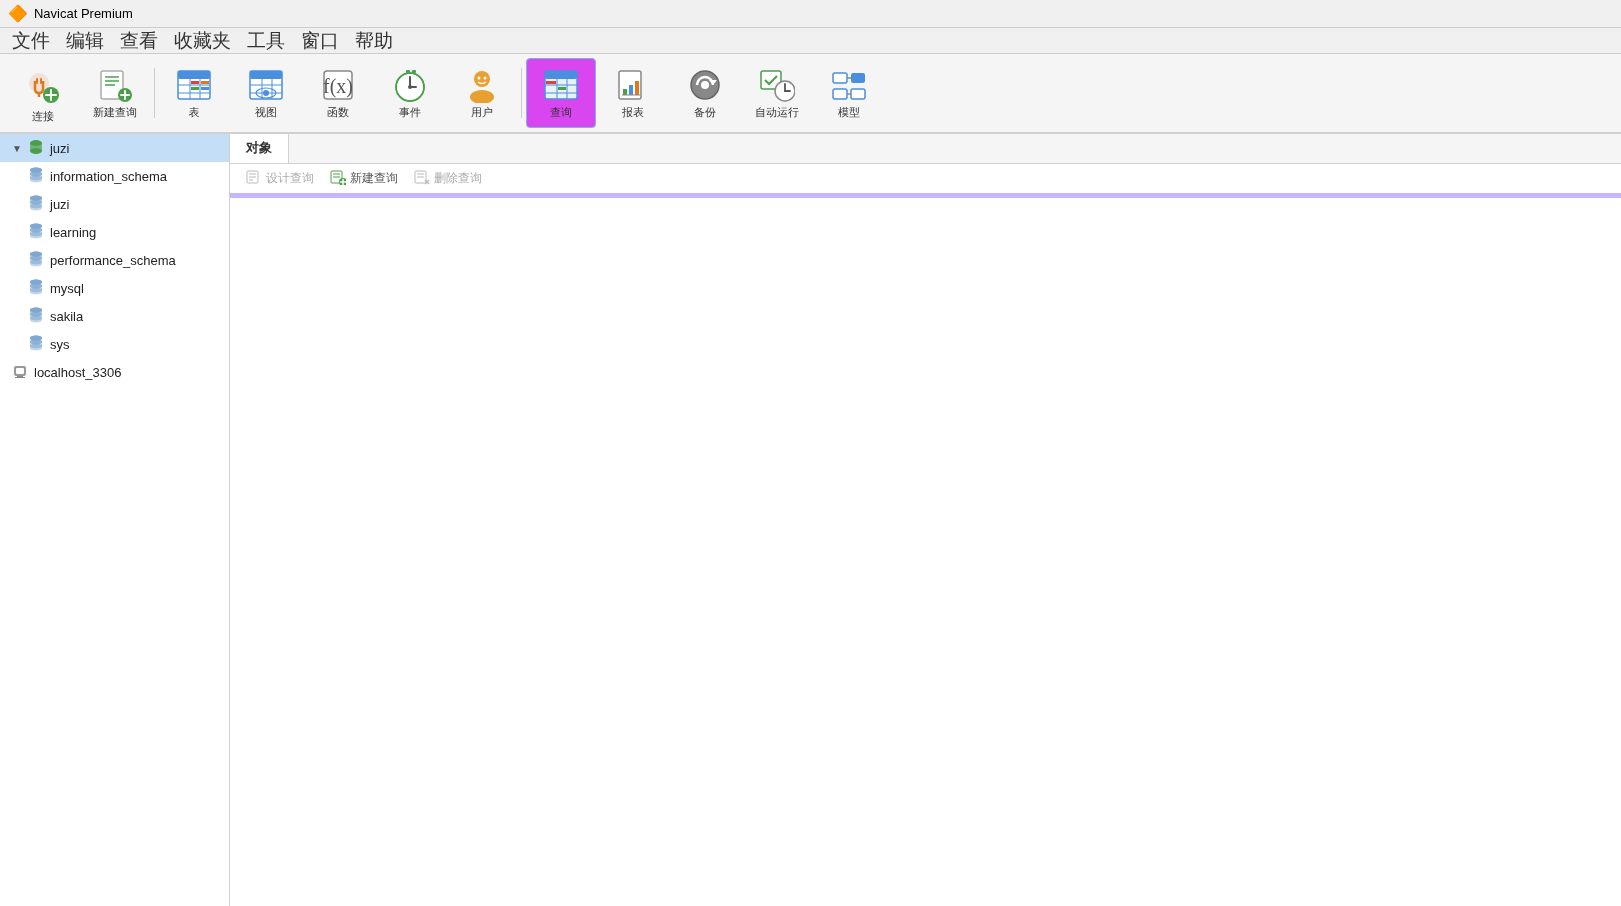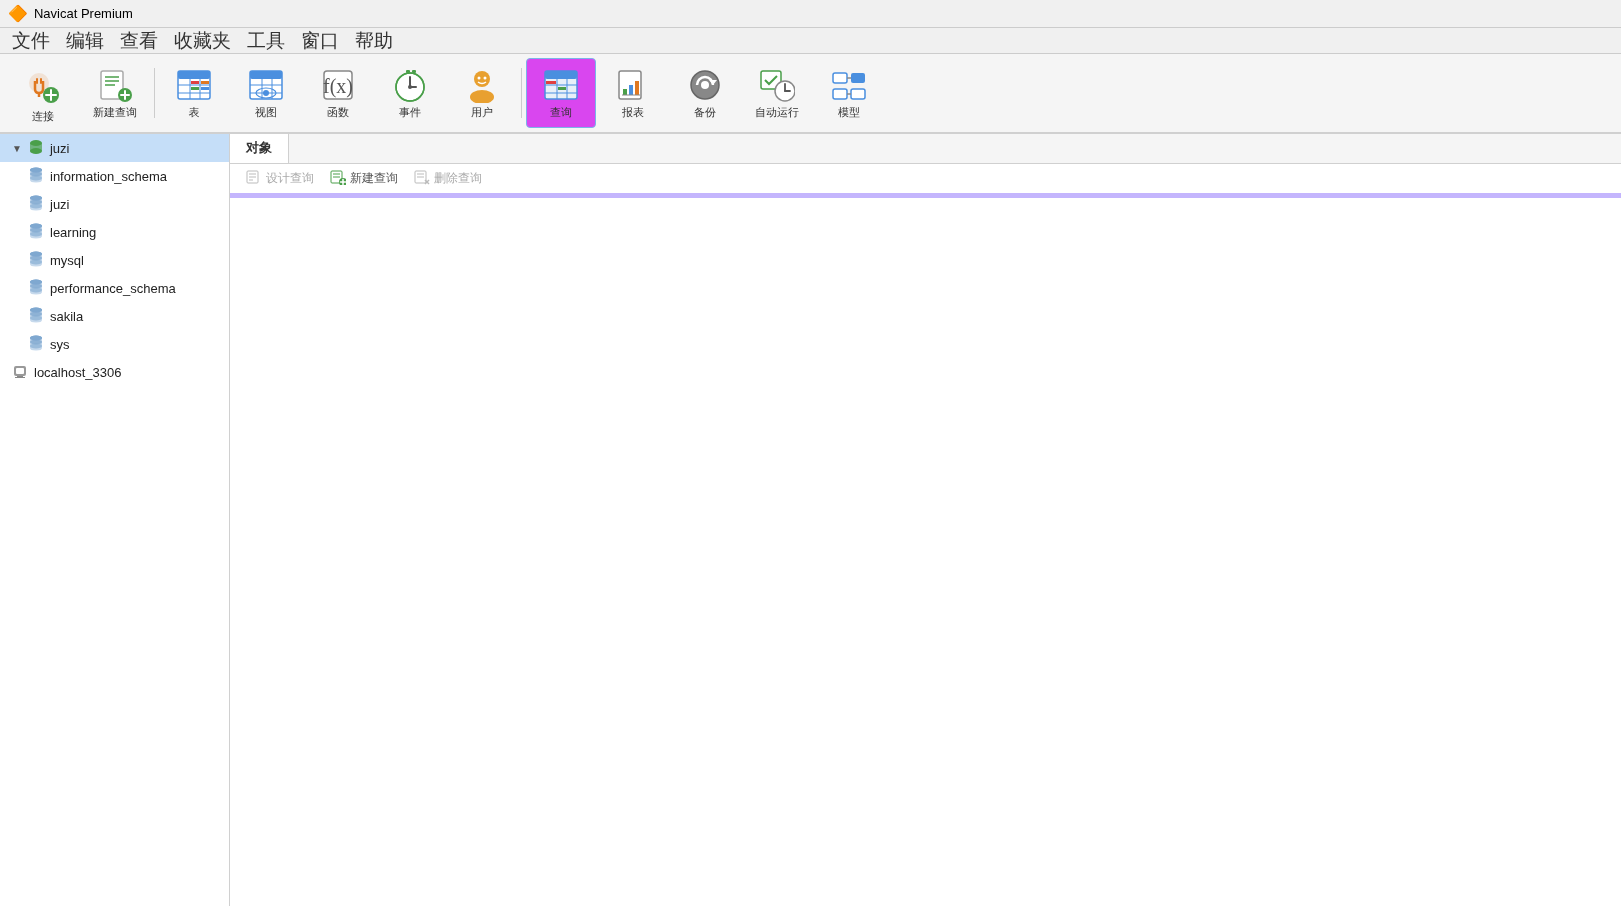--- a/index.html
+++ b/index.html
@@ -418,34 +418,34 @@
     <div class="sidebar-item level1">
       <span>
         <svg width="16" height="16" viewBox="0 0 16 16">
           <ellipse cx="8" cy="3" rx="6" ry="2.5" fill="#7fa8d0"></ellipse>
           <path d="M2 3 L2 13 Q2 15.5 8 15.5 Q14 15.5 14 13 L14 3" fill="#a0c0e0" opacity="0.6"></path>
           <ellipse cx="8" cy="3" rx="6" ry="2.5" fill="#7fa8d0"></ellipse>
           <ellipse cx="8" cy="7" rx="6" ry="2.5" fill="#7fa8d0" opacity="0.8"></ellipse>
           <ellipse cx="8" cy="11" rx="6" ry="2.5" fill="#7fa8d0" opacity="0.6"></ellipse>
         </svg>
       </span>
+      <span style="overflow:hidden; text-overflow:ellipsis; white-space:nowrap; max-width:160px;">performance_schema</span>
+    </div>
+
+    <div class="sidebar-item level1">
+      <span>
+        <svg width="16" height="16" viewBox="0 0 16 16">
+          <ellipse cx="8" cy="3" rx="6" ry="2.5" fill="#7fa8d0"></ellipse>
+          <path d="M2 3 L2 13 Q2 15.5 8 15.5 Q14 15.5 14 13 L14 3" fill="#a0c0e0" opacity="0.6"></path>
+          <ellipse cx="8" cy="3" rx="6" ry="2.5" fill="#7fa8d0"></ellipse>
+          <ellipse cx="8" cy="7" rx="6" ry="2.5" fill="#7fa8d0" opacity="0.8"></ellipse>
+          <ellipse cx="8" cy="11" rx="6" ry="2.5" fill="#7fa8d0" opacity="0.6"></ellipse>
+        </svg>
+      </span>
       <span>mysql</span>
-    </div>
-
-    <div class="sidebar-item level1">
-      <span>
-        <svg width="16" height="16" viewBox="0 0 16 16">
-          <ellipse cx="8" cy="3" rx="6" ry="2.5" fill="#7fa8d0"></ellipse>
-          <path d="M2 3 L2 13 Q2 15.5 8 15.5 Q14 15.5 14 13 L14 3" fill="#a0c0e0" opacity="0.6"></path>
-          <ellipse cx="8" cy="3" rx="6" ry="2.5" fill="#7fa8d0"></ellipse>
-          <ellipse cx="8" cy="7" rx="6" ry="2.5" fill="#7fa8d0" opacity="0.8"></ellipse>
-          <ellipse cx="8" cy="11" rx="6" ry="2.5" fill="#7fa8d0" opacity="0.6"></ellipse>
-        </svg>
-      </span>
-      <span style="overflow:hidden; text-overflow:ellipsis; white-space:nowrap; max-width:160px;">performance_schema</span>
     </div>
 
     <div class="sidebar-item level1">
       <span>
         <svg width="16" height="16" viewBox="0 0 16 16">
           <ellipse cx="8" cy="3" rx="6" ry="2.5" fill="#7fa8d0"></ellipse>
           <path d="M2 3 L2 13 Q2 15.5 8 15.5 Q14 15.5 14 13 L14 3" fill="#a0c0e0" opacity="0.6"></path>
           <ellipse cx="8" cy="3" rx="6" ry="2.5" fill="#7fa8d0"></ellipse>
           <ellipse cx="8" cy="7" rx="6" ry="2.5" fill="#7fa8d0" opacity="0.8"></ellipse>
           <ellipse cx="8" cy="11" rx="6" ry="2.5" fill="#7fa8d0" opacity="0.6"></ellipse>

